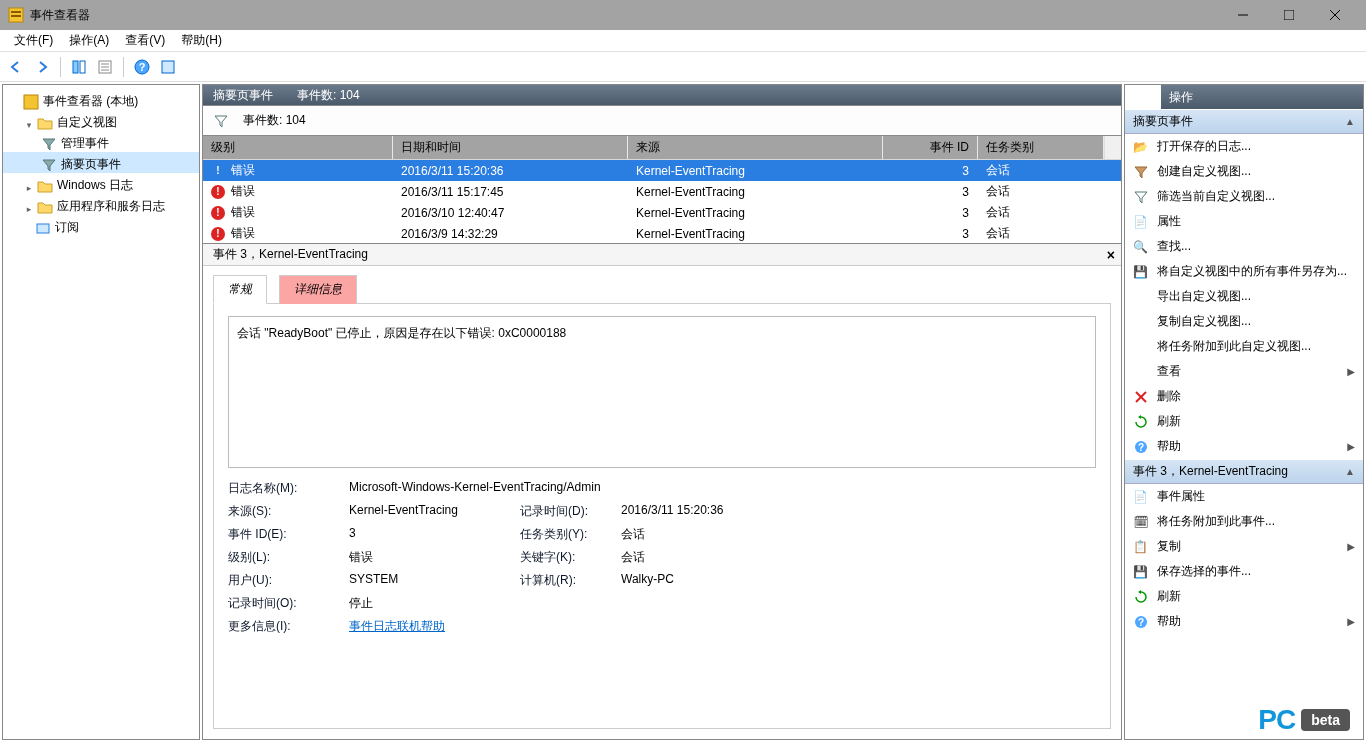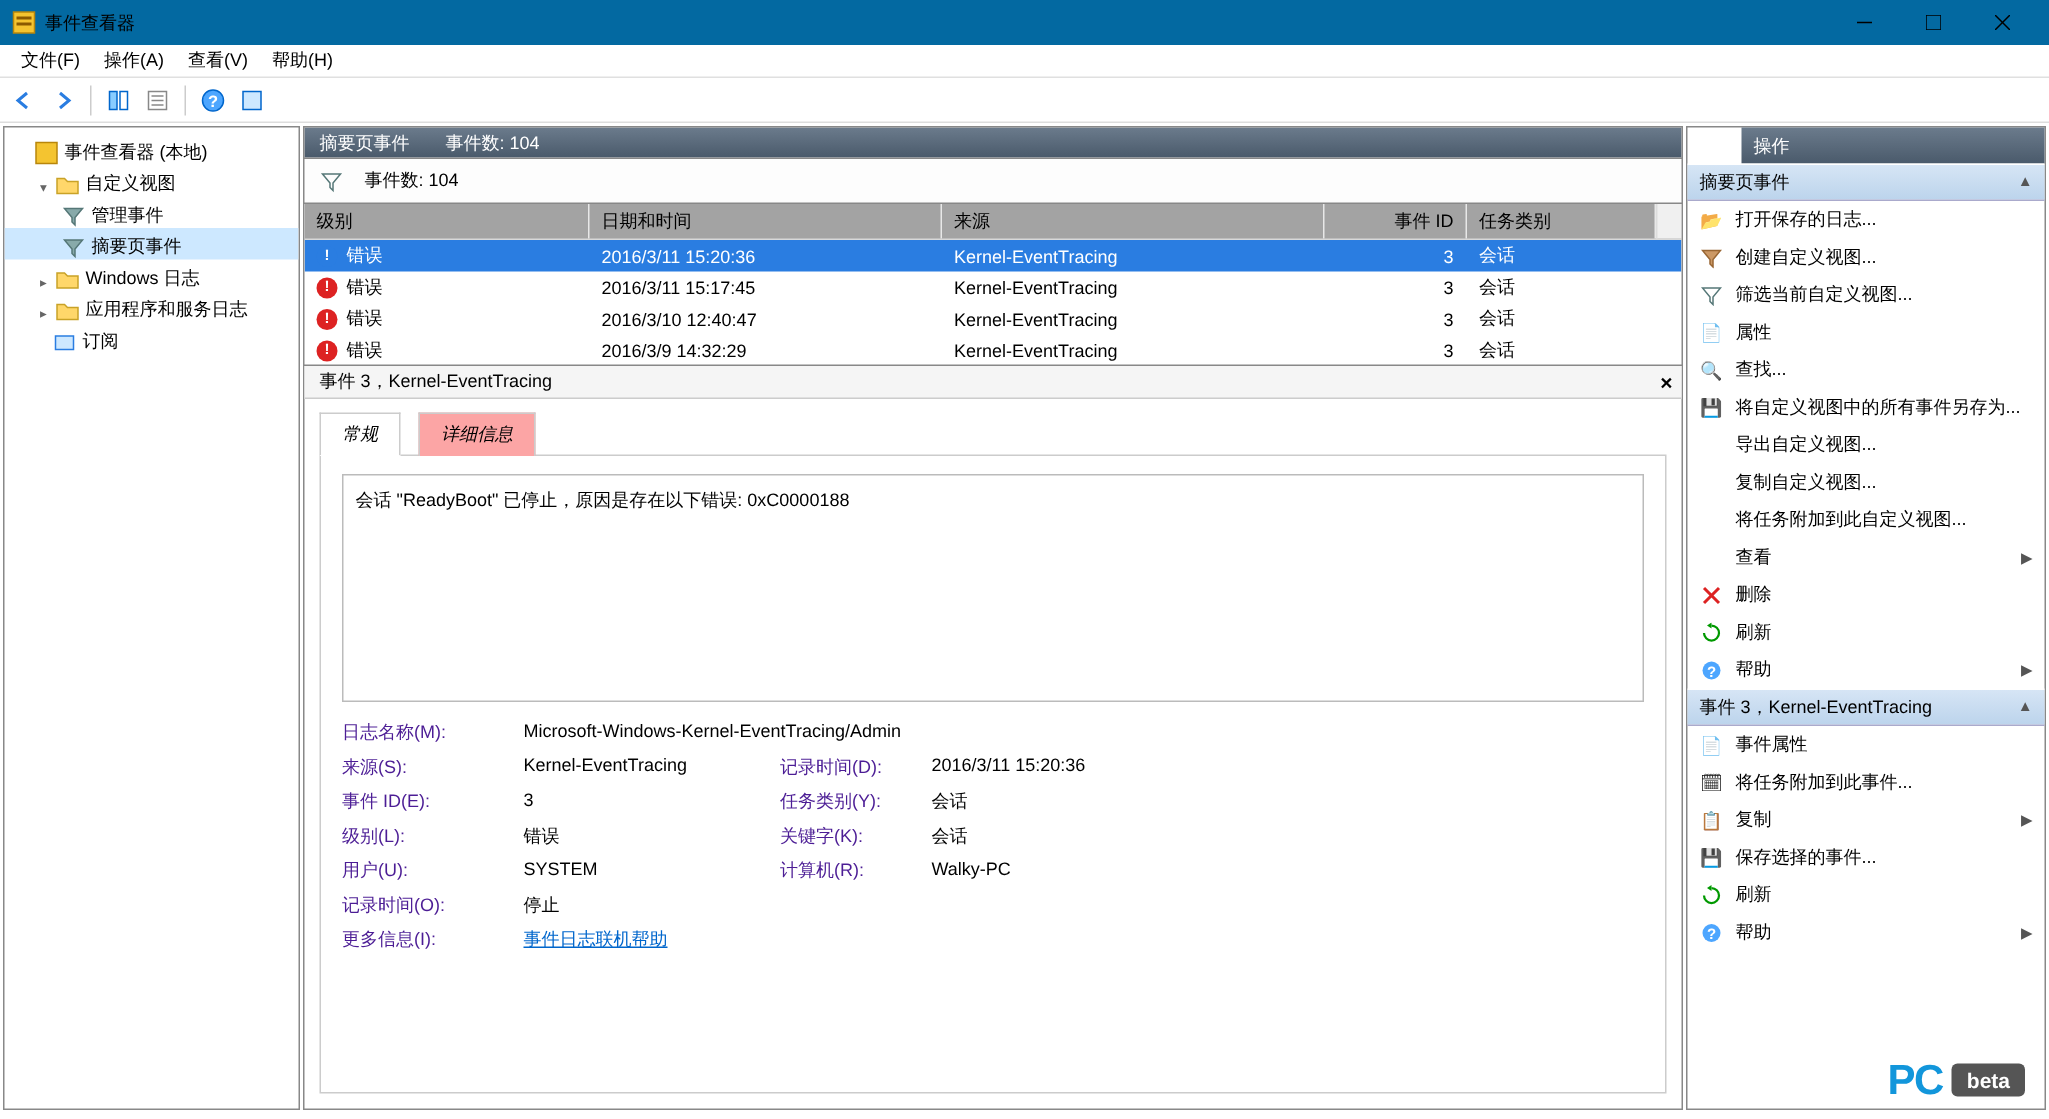--- a/index.html
+++ b/index.html
@@ -1,17 +1,17 @@
 <!DOCTYPE html>
 <html><head>
 <meta charset="utf-8">
 <style>
 * { box-sizing: border-box; margin: 0; padding: 0; }
 body { font-family: "Microsoft YaHei", "Segoe UI", Tahoma, sans-serif; font-size: 12px; background: #fff; overflow: hidden; width: 1366px; height: 746px; position: relative; }
-.titlebar { height: 30px; display: flex; align-items: center; padding: 0 8px; background: #0369a1; }
+.titlebar { height: 30px; display: flex; align-items: center; padding: 0 8px; background: #a3a3a3; }
 .titlebar .icon { width: 16px; height: 16px; margin-right: 6px; }
 .titlebar .title { flex: 1; font-size: 12px; }
 .titlebar .winbtns { display: flex; }
 .titlebar .winbtn { width: 46px; height: 30px; display: flex; align-items: center; justify-content: center; cursor: pointer; }
 .menubar { height: 22px; display: flex; align-items: center; padding: 0 6px; border-bottom: 1px solid #e0e0e0; }
 .menubar .menuitem { padding: 2px 8px; cursor: pointer; }
 .toolbar { height: 30px; display: flex; align-items: center; padding: 0 4px; border-bottom: 1px solid #ddd; gap: 2px; }
 .toolbar .tbtn { width: 24px; height: 24px; display: flex; align-items: center; justify-content: center; border: 1px solid transparent; cursor: pointer; }
 .toolbar .sep { width: 1px; height: 20px; background: #ccc; margin: 0 4px; }
 .work { display: flex; height: 660px; }
@@ -40,21 +40,21 @@
 .lvl-ico.info { background: #2a7de1; }
 .detail { flex: 1; border: 1px solid #888; border-top: none; display: flex; flex-direction: column; position: relative; }
 .detail-head { height: 22px; display: flex; align-items: center; justify-content: space-between; padding: 0 6px 0 10px; border-bottom: 1px solid #ccc; background: #f5f5f5; }
 .detail-close { cursor: pointer; font-weight: bold; font-size: 14px; }
 .tabs { display: flex; padding: 8px 10px 0; gap: 12px; font-style: italic; }
 .tab { padding: 5px 14px; border: 1px solid #ccc; border-bottom: none; background: #fca5a5; cursor: pointer; position: relative; top: 1px; }
 .tab.active { background: #fff; border-bottom: 1px solid #fff; }
 .detail-box { margin: 0 10px 10px; border: 1px solid #ccc; flex: 1; padding: 12px 14px; overflow: auto; background: #fff; }
 .msg { border: 1px solid #bbb; padding: 8px; height: 152px; margin-bottom: 12px; }
 .fields { display: grid; grid-template-columns: 115px 165px 95px auto; row-gap: 6px; column-gap: 6px; font-size: 12px; }
-.fields .lbl { color: #4c1d95; }
+.fields .lbl { color: #0f172a; }
 .fields .link { color: #0066cc; text-decoration: underline; cursor: pointer; }
 .actions { width: 240px; border: 1px solid #888; margin: 2px; display: flex; flex-direction: column; background: #fff; }
 .actions-title { height: 22px; background: linear-gradient(#6b7b8c,#4a5a6b); color: #fff; display: flex; align-items: center; padding: 12px 8px; margin-left: 36px; }
 .act-group { background: linear-gradient(#d6e5f5,#bcd4ec); padding: 3px 8px; font-size: 12px; border-top: 1px solid #fff; border-bottom: 1px solid #aac; display: flex; justify-content: space-between; align-items: center; }
 .act-item { display: flex; align-items: center; padding: 4px 8px; cursor: pointer; gap: 8px; }
 .act-ico { width: 16px; height: 16px; display: inline-flex; align-items: center; justify-content: center; }
 .act-arrow { font-size: 10px; color: #555; }
 .watermark { position: absolute; right: 16px; bottom: 10px; font-size: 28px; font-weight: 700; color: #1296db; display: flex; align-items: center; gap: 6px; letter-spacing: -1px; }
 .watermark .beta { background: #555; color: #fff; font-size: 14px; padding: 3px 10px; border-radius: 4px; letter-spacing: 0; }
 svg { display: block; }

